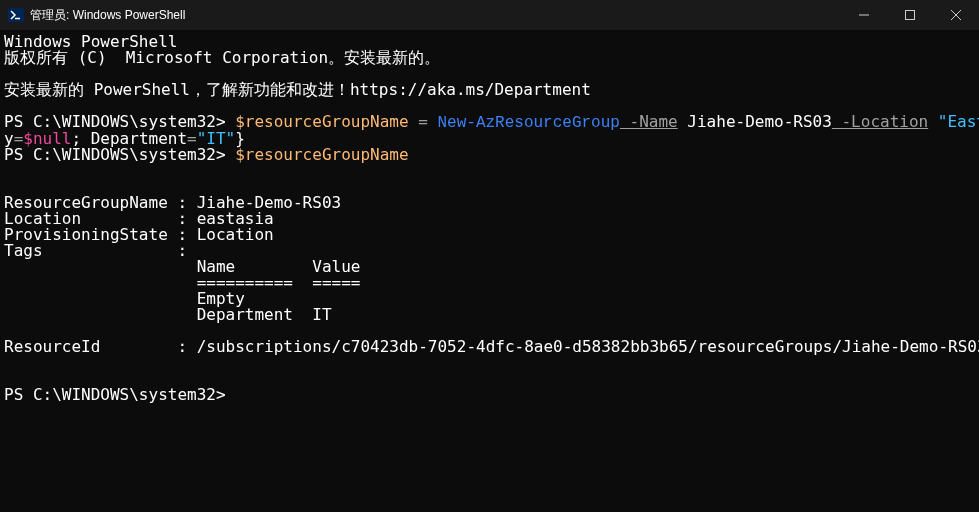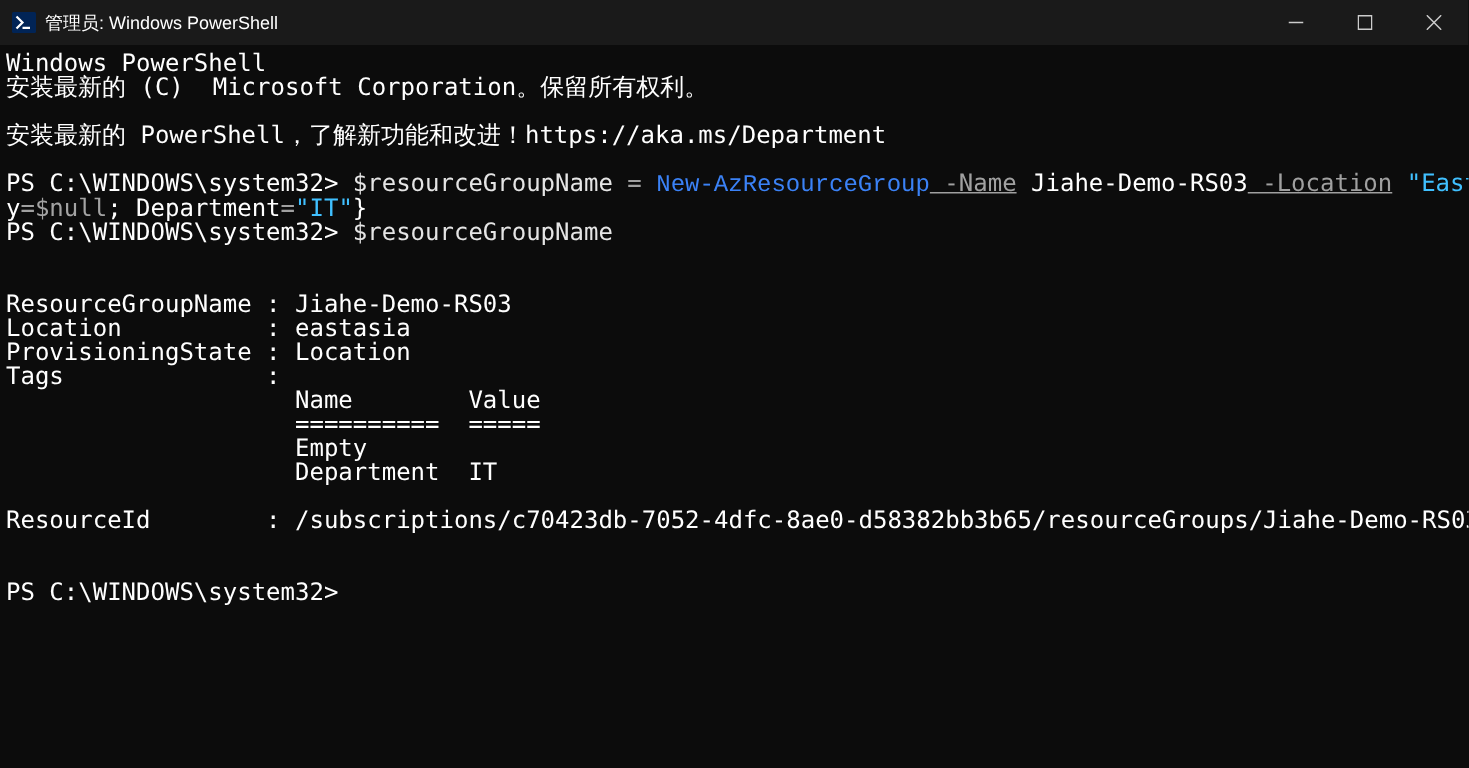--- a/index.html
+++ b/index.html
@@ -42,25 +42,25 @@
     }
     .terminal {
       padding: 4px 4px 0 4px;
       white-space: pre;
       line-height: 16px;
       letter-spacing: 0;
       font-family: "NSimSun", "SimSun", "Consolas", monospace;
     }
     .white { color: #ffffff; }
     .cmdlet { color: #3b82f6; font-family: Liberation Mono, monospace; }
-    .varname { color: #e5e5e5; }
+    .varname { color: #fdba74; }
     .oper { color: #a0a0a0; }
     .param { color: #a0a0a0; text-decoration: underline; }
     .string { color: #40c0ff; }
-    .null { color: #a3a3a3; }
+    .null { color: #ec4899; }
   </style>
 </head>
 <body>
 
 <div class="titlebar">
   <span class="titlebar-icon">
     <svg width="16" height="16" viewBox="0 0 16 16">
       <rect x="0" y="1" width="16" height="14" rx="1" fill="#012456"></rect>
       <path d="M3 4 L7 8 L3 12" stroke="#ffffff" stroke-width="1.5" fill="none"></path>
       <line x1="7" y1="11.5" x2="12" y2="11.5" stroke="#ffffff" stroke-width="1.5"></line>
@@ -80,21 +80,21 @@
   </div>
   <div class="win-btn">
     <svg width="10" height="10" viewBox="0 0 10 10">
         <line x1="0" y1="0" x2="10" y2="10" stroke="#cccccc" stroke-width="1"></line>
         <line x1="10" y1="0" x2="0" y2="10" stroke="#cccccc" stroke-width="1"></line>
       </svg>
   </div>
 </div>
 
 <div class="terminal"><span class="white">Windows PowerShell</span>
-<span class="white">安装最新的 (C)  Microsoft Corporation。保留所有权利。</span>
+<span class="white">版权所有 (C)  Microsoft Corporation。安装最新的。</span>
 
 <span class="white">安装最新的 PowerShell，了解新功能和改进！https://aka.ms/Department</span>
 
 <span class="white">PS C:\WINDOWS\system32&gt; </span><span class="varname">$resourceGroupName</span><span class="oper"> = </span><span class="cmdlet">New-AzResourceGroup</span><span class="param"> -Name</span><span class="white"> Jiahe-Demo-RS03</span><span class="param"> -Location</span><span class="string"> "East Asia"</span>
 <span class="white">y</span><span class="oper">=</span><span class="null">$null</span><span class="white">; </span><span class="white">Department</span><span class="oper">=</span><span class="string">"IT"</span><span class="white">}</span>
 <span class="white">PS C:\WINDOWS\system32&gt; </span><span class="varname">$resourceGroupName</span>
 
 
 <span class="white">ResourceGroupName : Jiahe-Demo-RS03</span>
 <span class="white">Location          : eastasia</span>

